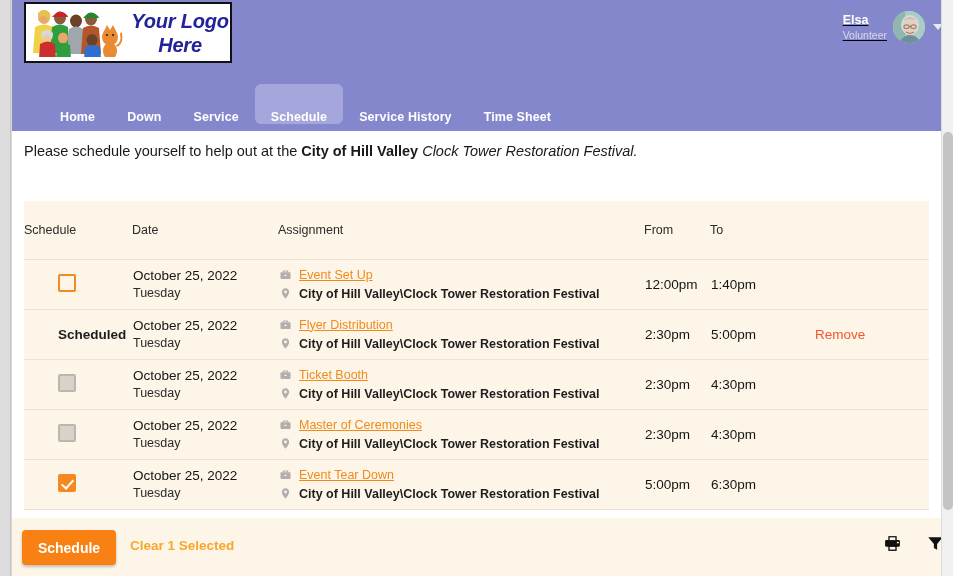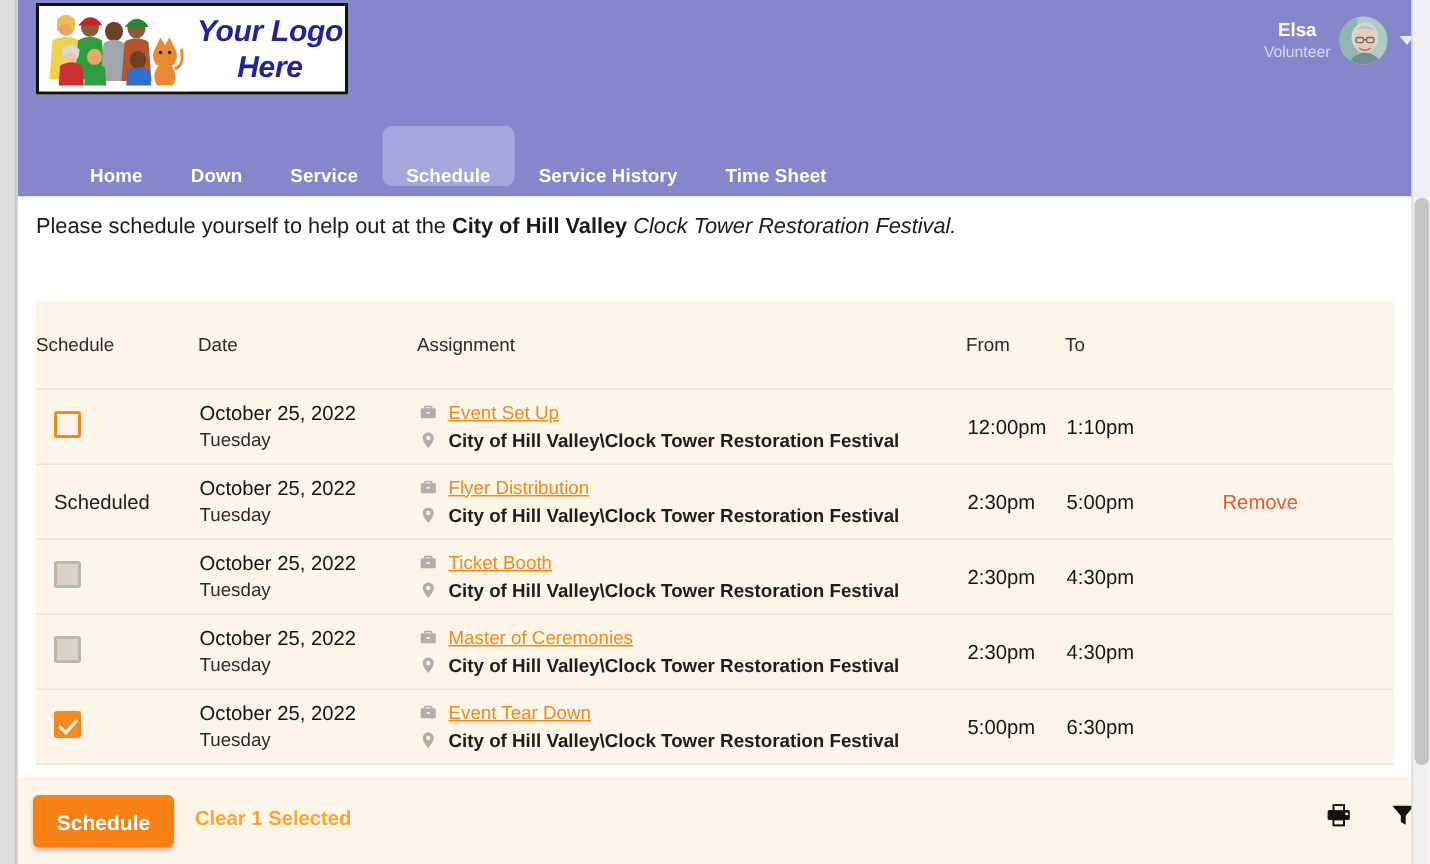--- a/index.html
+++ b/index.html
@@ -63,21 +63,21 @@
     color: #222299;
     letter-spacing: -0.2px;
   }
 
   
   .user-block {
     position: absolute; right: 10px; top: 6px;
     display: flex; align-items: center; gap: 6px;
     height: 42px;
   }
-  .user-names { text-align: center; line-height: 1.15; }
+  .user-names { text-align: left; line-height: 1.15; text-decoration: underline; }
   .user-name {
     font-size: 12.5px; color: #ffffff; font-weight: bold;
     display: block;
   }
   .user-role {
     font-size: 10.5px; color: #d8d8ef; display: block; margin-top: 1px;
   }
   .avatar {
     width: 32px; height: 32px; border-radius: 50%;
     overflow: hidden; position: relative;
@@ -153,21 +153,21 @@
   table.sched td {
     vertical-align: middle;
     height: 50px;
     border-bottom: 1px solid #efe3cf;
     background: #fdf5e7;
     font-size: 13px;
     color: #1a1a1a;
   }
   table.sched tr:last-child td { border-bottom: 1px solid #efe3cf; }
 
-  .c-sched  { width: 108px; padding-left: 12px; }
+  .c-sched  { width: 108px; padding-left: 34px; font-weight: bold; }
   .c-date   { width: 146px; }
   .c-assign { width: 366px; }
   .c-from   { width: 66px; }
   .c-to     { width: 104px; }
   .c-act    { width: 115px; }
 
   
   .cb {
     width: 18px; height: 18px;
     border: 2px solid #f28a1e;
@@ -400,21 +400,21 @@
               </div>
               <div class="assign-line">
                 <svg class="ico" viewBox="0 0 16 16">
                     <path d="M8 1.6c-2.5 0-4.5 2-4.5 4.5 0 3.3 4.5 8.3 4.5 8.3s4.5-5 4.5-8.3c0-2.5-2-4.5-4.5-4.5z" fill="#b3adab"></path>
                     <circle cx="8" cy="6.1" r="1.8" fill="#fdf5e7"></circle>
                   </svg>
                 <span class="assign-loc">City of Hill Valley\Clock Tower Restoration Festival</span>
               </div>
             </td>
             <td class="c-from"><span class="time-cell">12:00pm</span></td>
-            <td class="c-to"><span class="time-cell">1:10pm</span></td>
+            <td class="c-to"><span class="time-cell">1:40pm</span></td>
             <td class="c-act"></td>
           </tr>
 
           <tr>
             <td class="c-sched">
               <span class="scheduled-label">Scheduled</span>
             </td>
             <td class="c-date">
               <div class="date-main">October 25, 2022</div>
               <div class="date-sub">Tuesday</div>

